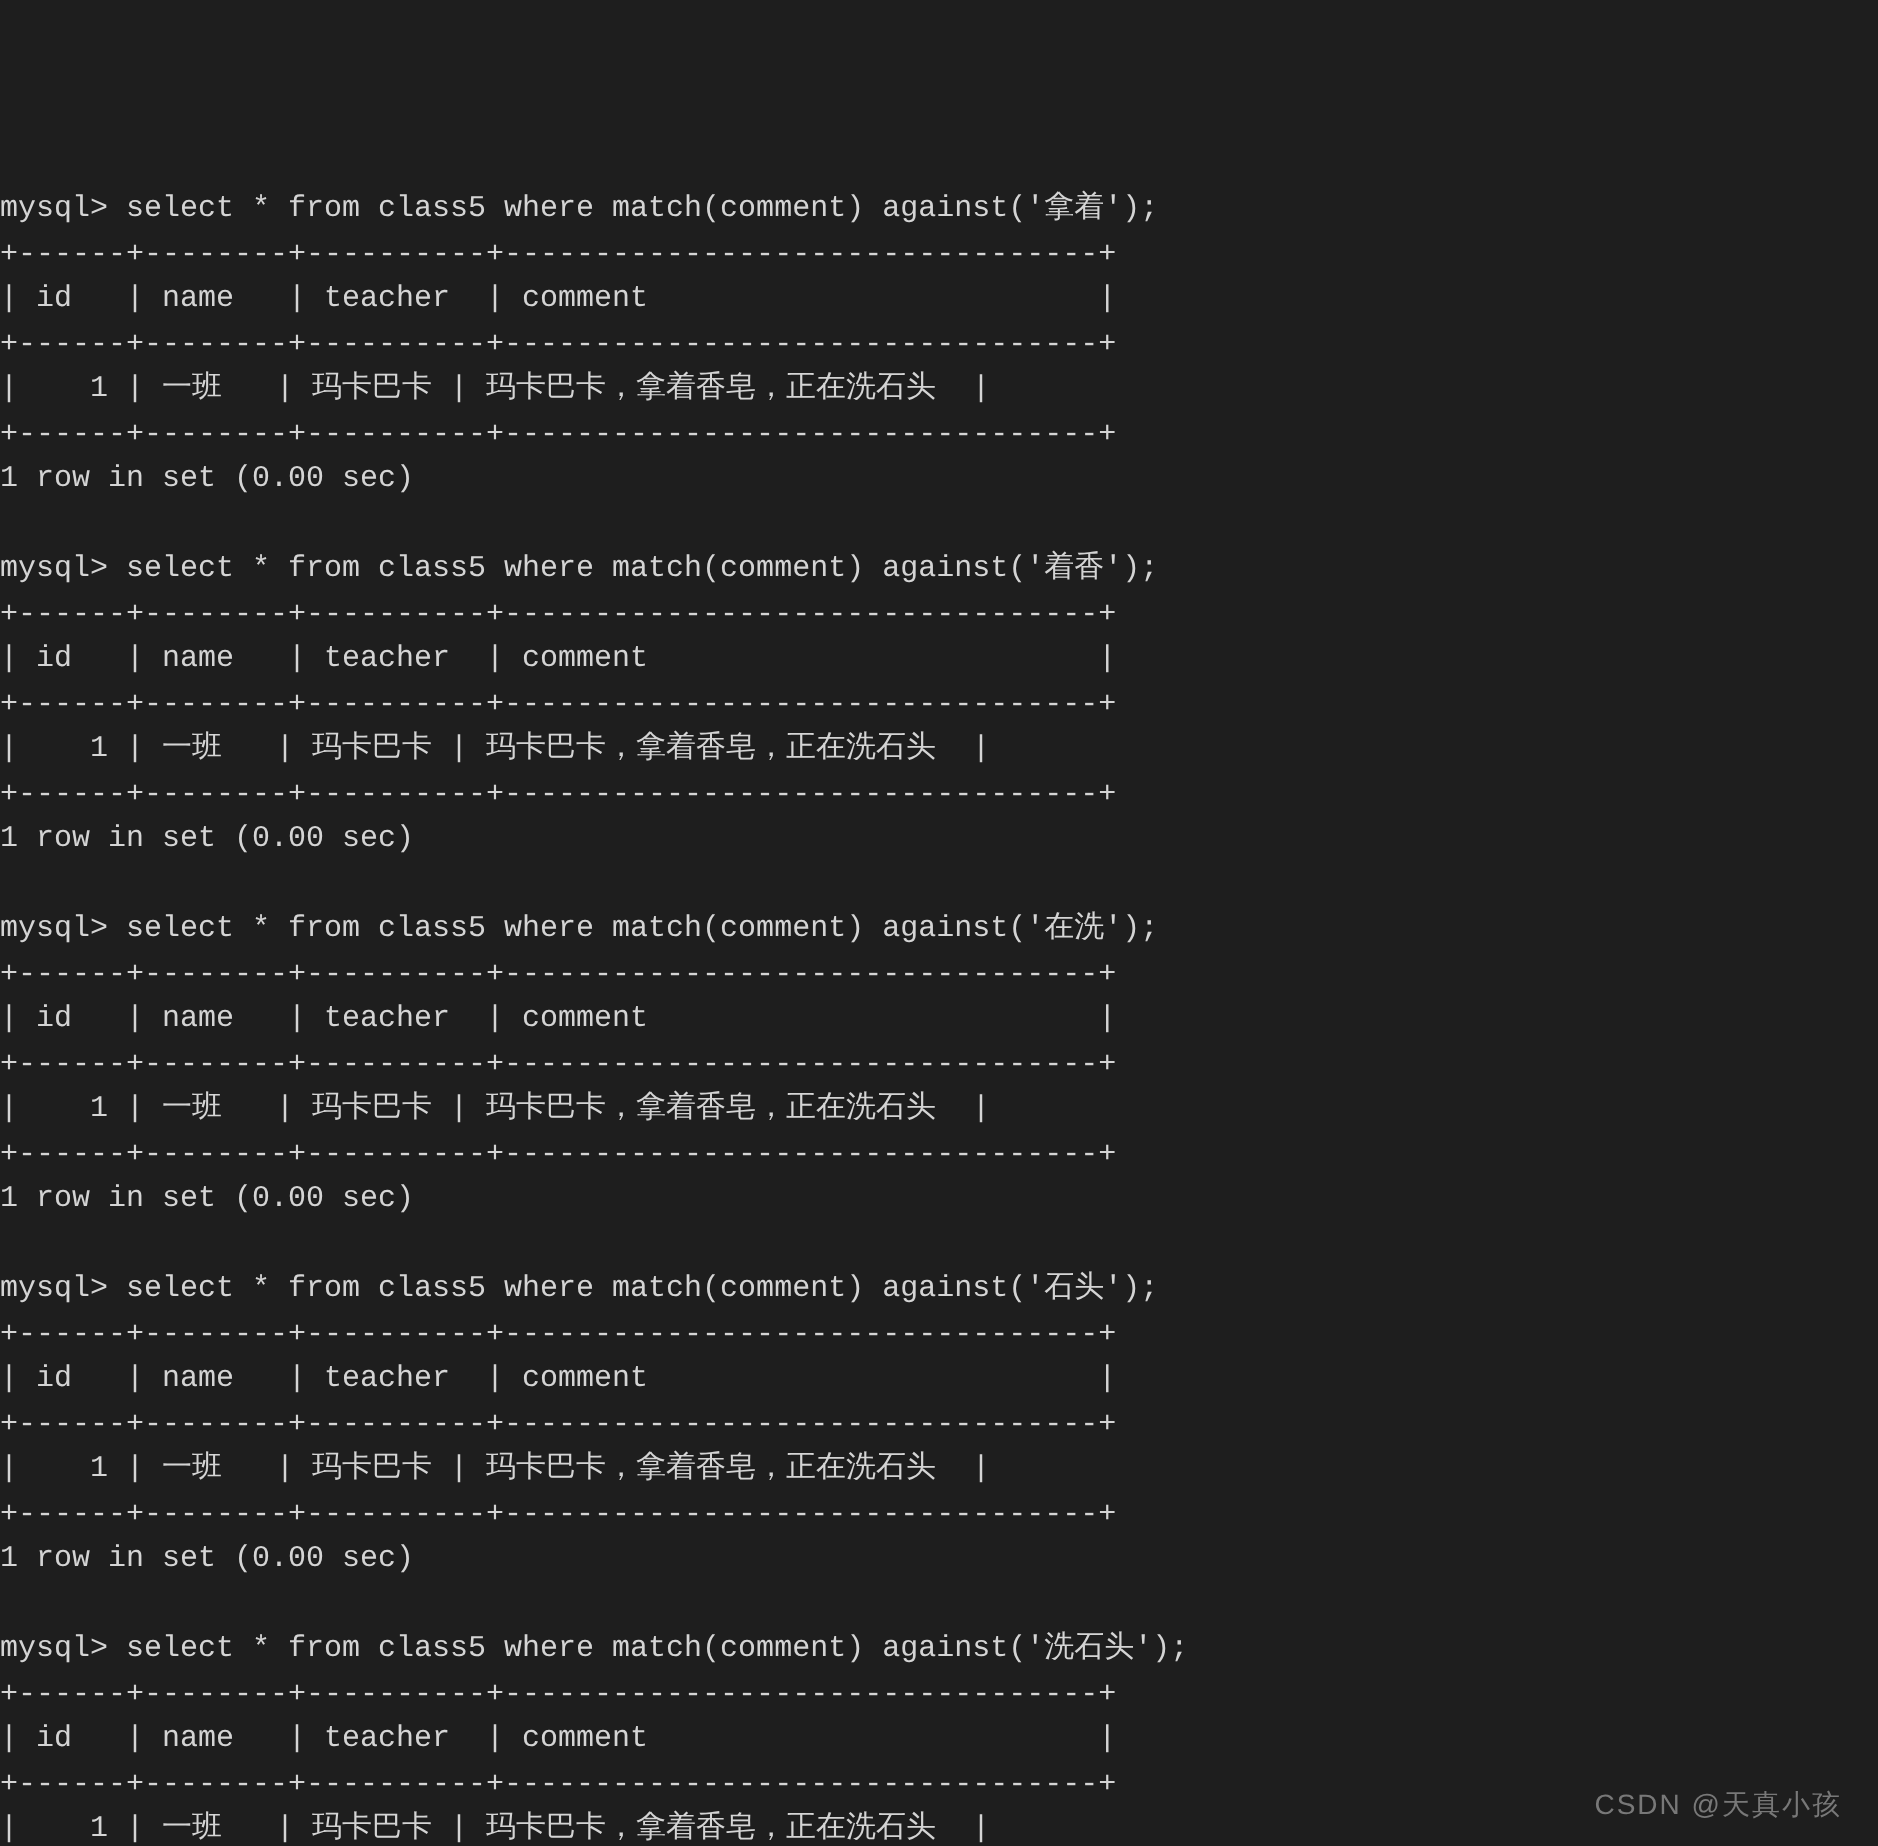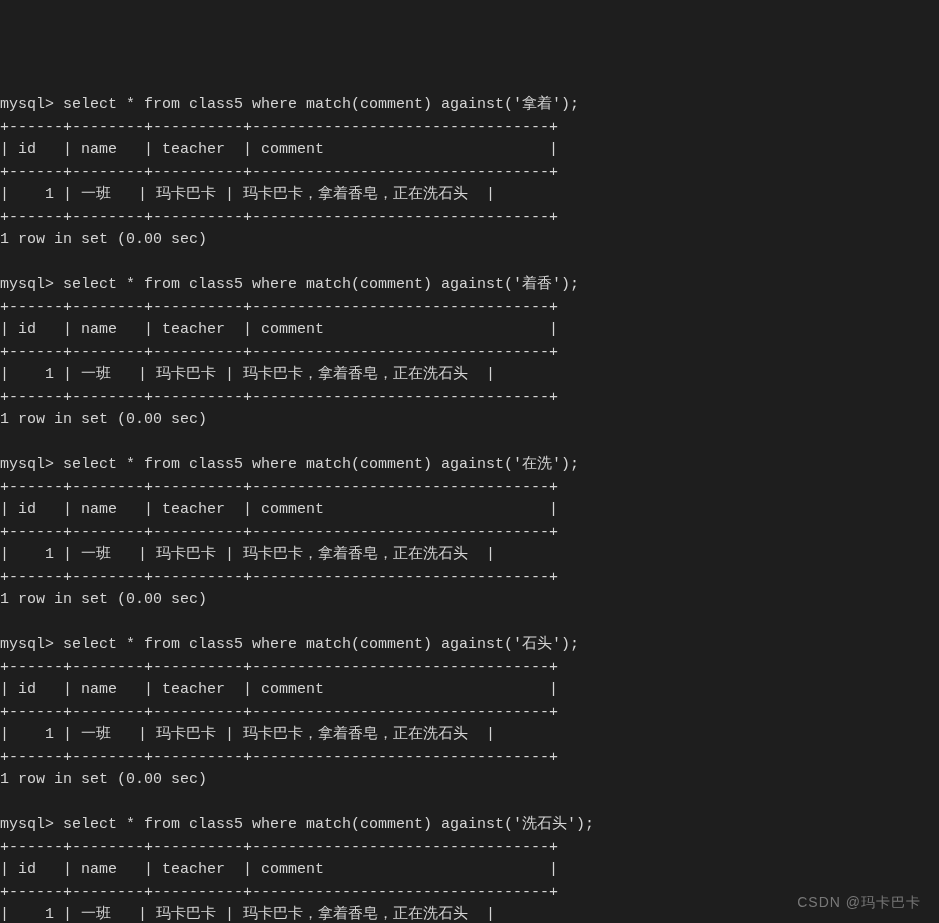--- a/index.html
+++ b/index.html
@@ -66,16 +66,16 @@
 1 row in set (0.00 sec)
 
 mysql&gt; select * from class5 where match(comment) against('洗石头');
 +------+--------+----------+---------------------------------+
 | id   | name   | teacher  | comment                         |
 +------+--------+----------+---------------------------------+
 |    1 | 一班   | 玛卡巴卡 | 玛卡巴卡，拿着香皂，正在洗石头  |
 +------+--------+----------+---------------------------------+
 1 row in set (0.00 sec)
 </div>
-<div class="watermark">CSDN @玛卡巴卡</div>
+<div class="watermark">CSDN @天真小孩</div>
 
 
 
 
 </body></html>

